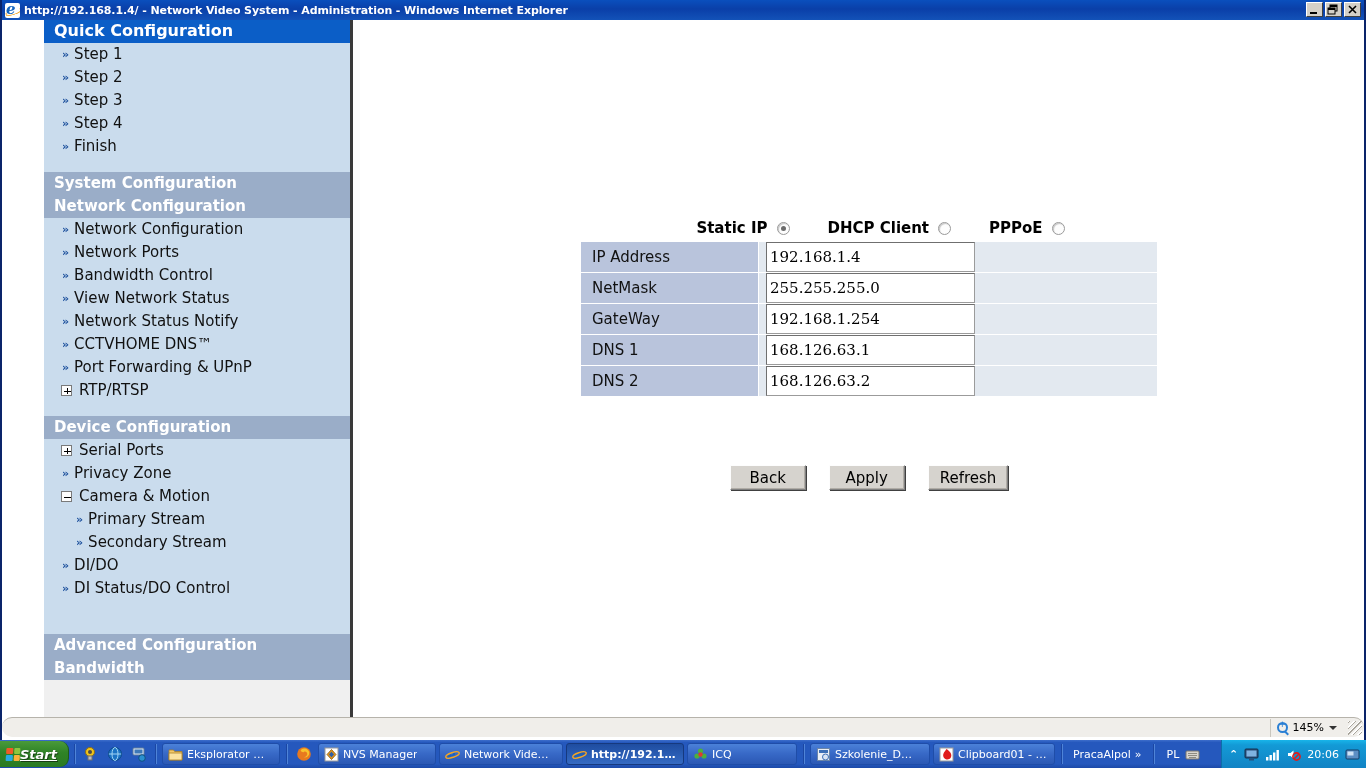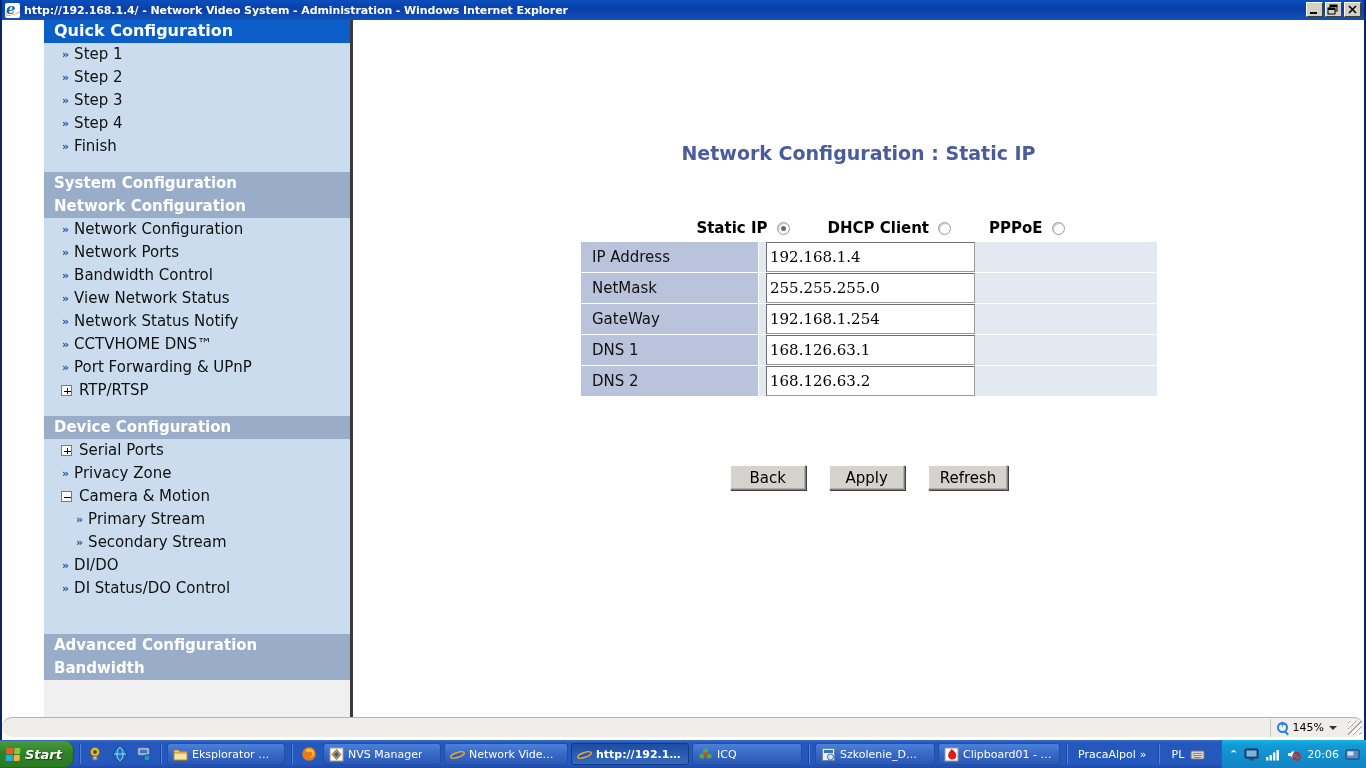--- a/index.html
+++ b/index.html
@@ -165,24 +165,25 @@
   .taskbar {
     position:absolute; left:0; bottom:0; width:1366px; height:28px;
     background:linear-gradient(to bottom,#3d6ecb 0%,#2558bd 9%,#2558bd 85%,#1c49a8 100%);
     display:flex; align-items:center;
   }
   .start {
     height:26px; margin:1px 2px 1px 0; padding:0 11px 0 6px;
     background:linear-gradient(to bottom,#4a9a3a 0%,#2f8327 45%,#2a7a22 100%);
     border-right:1px solid #1d5c18;
     border-radius:0 9px 9px 0;
-    display:flex; align-items:center; gap:5px;
+    display:flex; align-items:center; 
     color:#fff; font-size:13px; font-weight:bold; font-style:italic;
     font-family:"DejaVu Sans", sans-serif;
     text-shadow:1px 1px 1px rgba(0,0,0,.5);
+    text-decoration:underline;
   }
   .flag { width:14px; height:13px; flex:0 0 auto; display:grid;
           grid-template-columns:1fr 1fr; grid-template-rows:1fr 1fr; gap:1px; transform:skewX(-4deg); }
   .flag i{display:block;border-radius:1px}
   .f1{background:#f05a28}.f2{background:#8cc63e}.f3{background:#29abe2}.f4{background:#fbb03b}
 
   .tb-sep { width:1px; height:20px; background:#1b46a3; margin:0 3px;
             box-shadow:1px 0 0 #4f84d8; }
   .quick { display:flex; align-items:center; gap:8px; padding:0 5px; }
   .qicon { width:16px; height:16px; flex:0 0 auto; }
@@ -350,21 +351,20 @@
       </div>
 
       <div class="sb-head section">Advanced Configuration</div>
       <div class="sb-head section">Bandwidth</div>
 
       <div class="sb-tail"></div>
     </div>
 
     <div class="content">
 
-      <div class="page-title">Network Configuration : Static IP</div>
 
       <div class="modes">
         <div class="mode">
           <span class="lbl">Static IP</span>
           <span class="radio on"></span>
         </div>
         <div class="mode">
           <span class="lbl">DHCP Client</span>
           <span class="radio"></span>
         </div>

